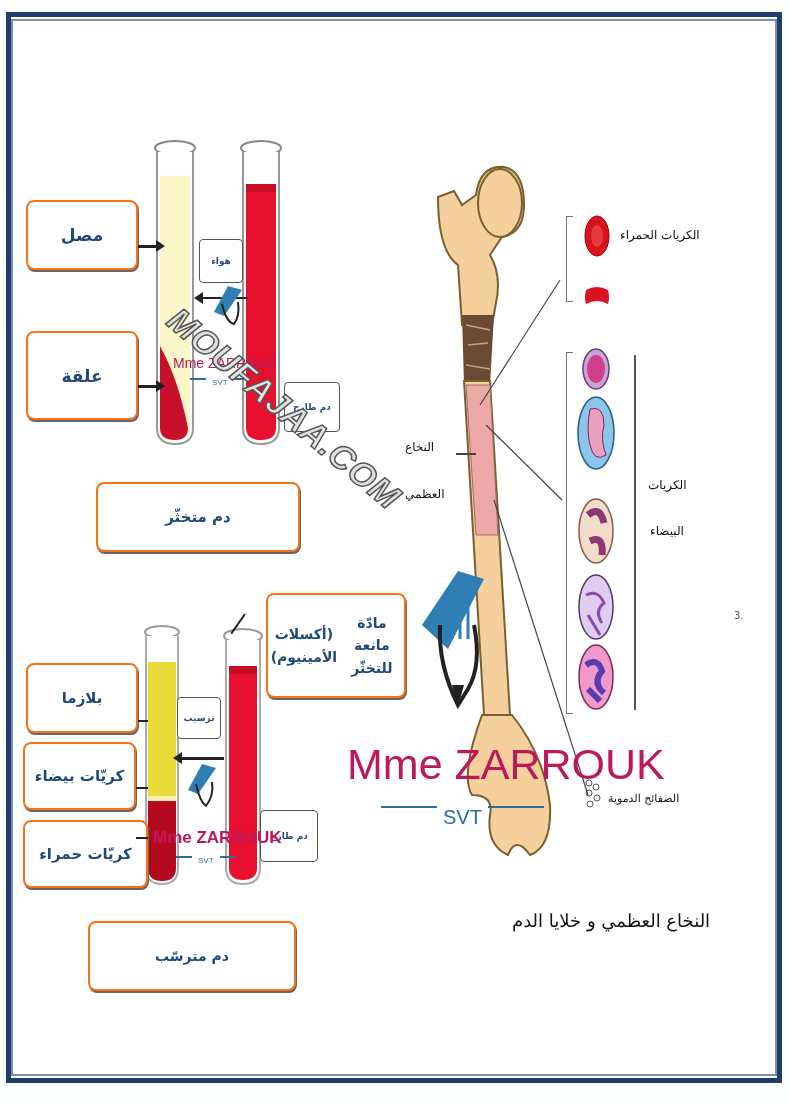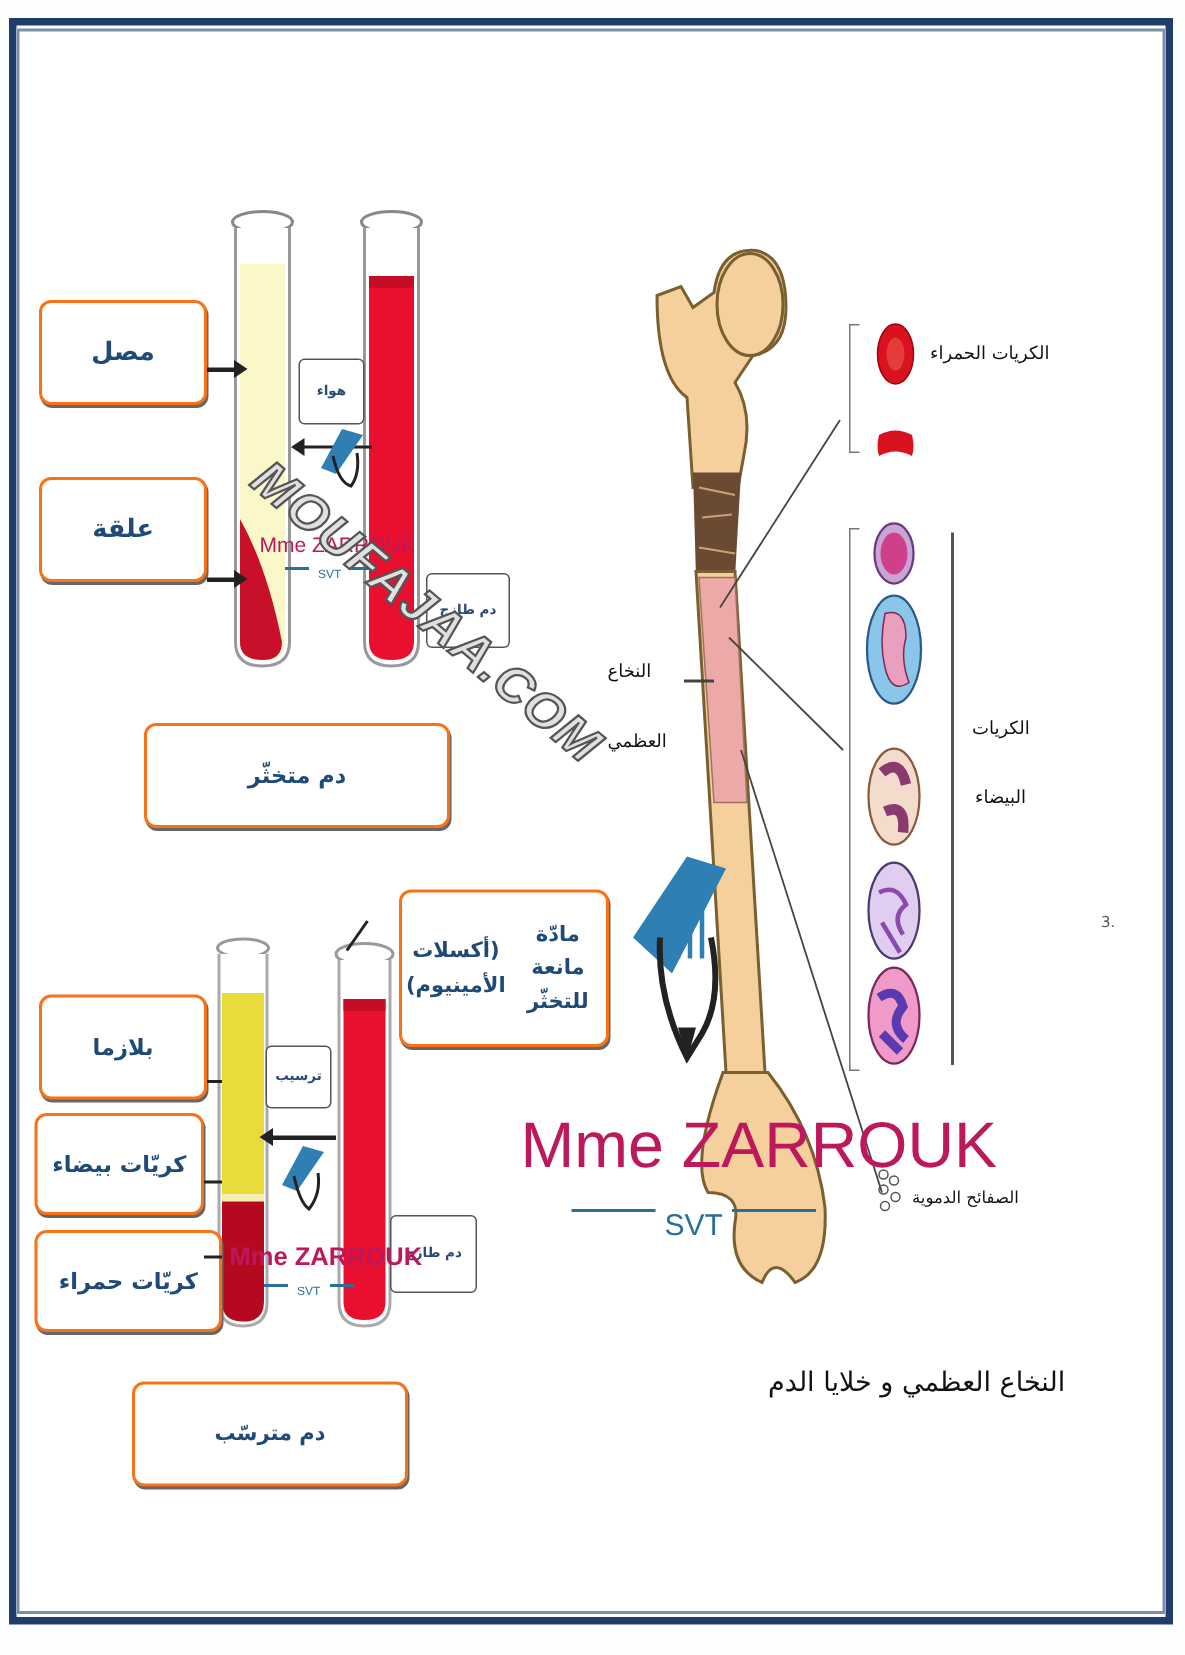--- a/index.html
+++ b/index.html
@@ -39,21 +39,21 @@
     <path d="M10 46 L10 290 Q10 302 25 302 Q40 302 40 290 L40 46 Z" fill="#e8102e"></path>
     <rect x="10" y="46" width="30" height="8" fill="#c50d25"></rect>
   </svg>
 
   <div class="label-box" style="left:26px;top:200px;width:112px;height:70px;font-size:17px">
     <span>مصل</span>
   </div>
   <div class="arrow-line" style="left:138px;top:245px;width:20px"></div>
   <div class="arrow-head-r" style="left:156px;top:240px"></div>
 
-  <div class="label-box" style="left:26px;top:318px;width:112px;height:70px;font-size:17px">
+  <div class="label-box" style="left:26px;top:331px;width:112px;height:89px;font-size:17px">
     <span>علقة</span>
   </div>
   <div class="arrow-line" style="left:138px;top:385px;width:20px"></div>
   <div class="arrow-head-r" style="left:156px;top:380px"></div>
 
   <div class="small-box" style="left:199px;top:239px;width:44px;height:44px">
     <span>هواء</span>
   </div>
   <div class="arrow-line" style="left:202px;top:297px;width:46px;height:2px"></div>
   <div class="arrow-head-l" style="left:194px;top:292px"></div>
@@ -119,21 +119,21 @@
   <div class="small-box" style="left:177px;top:697px;width:44px;height:42px">
     <span>ترسيب</span>
   </div>
   <div class="arrow-line" style="left:180px;top:757px;width:44px"></div>
   <div class="arrow-head-l" style="left:173px;top:752px"></div>
 
   <div class="small-box" style="left:260px;top:810px;width:58px;height:52px">
     <span>دم طازج</span>
   </div>
 
-  <div class="label-box" style="left:88px;top:921px;width:184px;height:70px;font-size:14px">
+  <div class="label-box" style="left:88px;top:921px;width:208px;height:70px;font-size:14px">
     <span>دم مترسّب</span>
   </div>
 
   <svg class="abs" style="left:184px;top:760px" width="38" height="50">
     <path d="M4 30 L18 4 L32 8 L14 34 Z" fill="#2f7fb5"></path>
     <path d="M12 24 Q16 42 22 46 Q30 36 28 22" fill="none" stroke="#222" stroke-width="2"></path>
   </svg>
   <div class="brand" style="left:153px;top:828px;font-size:17px;font-weight:bold">Mme ZARROUK</div>
   <div class="brand-sub" style="left:176px;top:856px;font-size:8px">
     <span class="ln" style="width:16px"></span>

